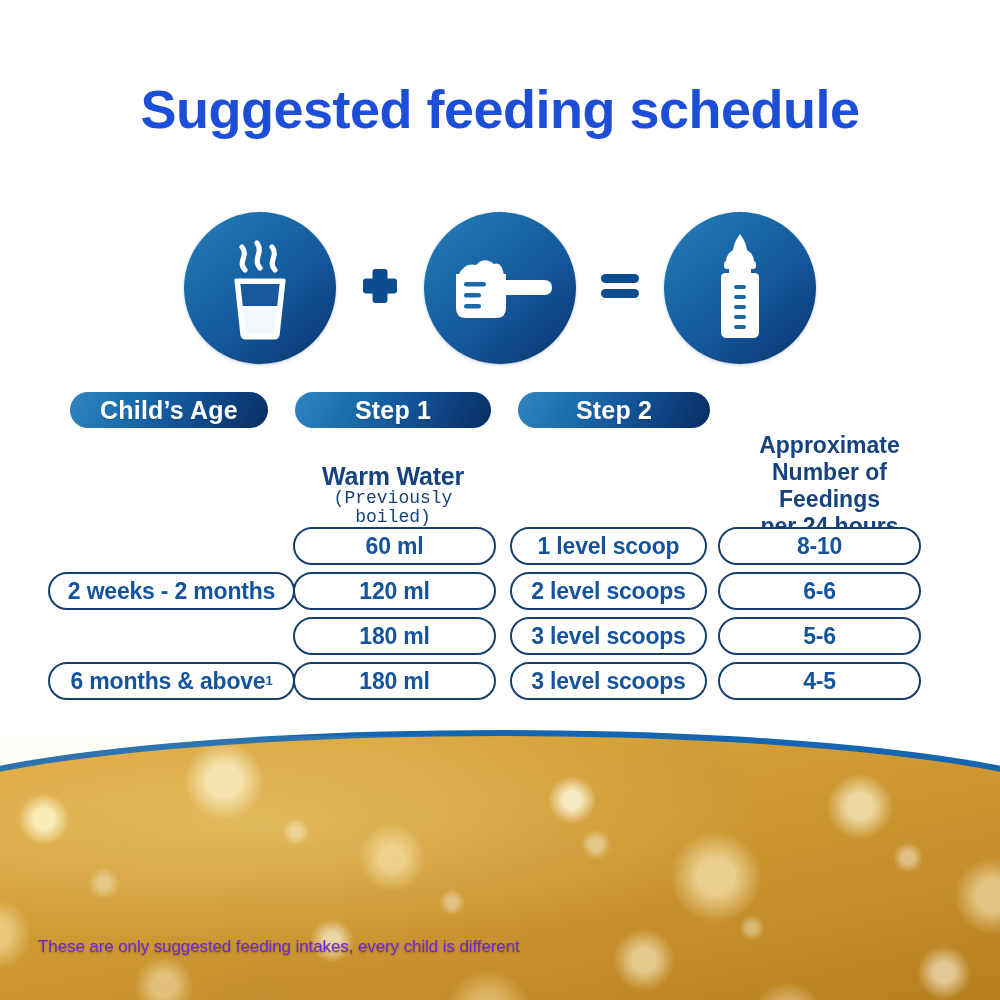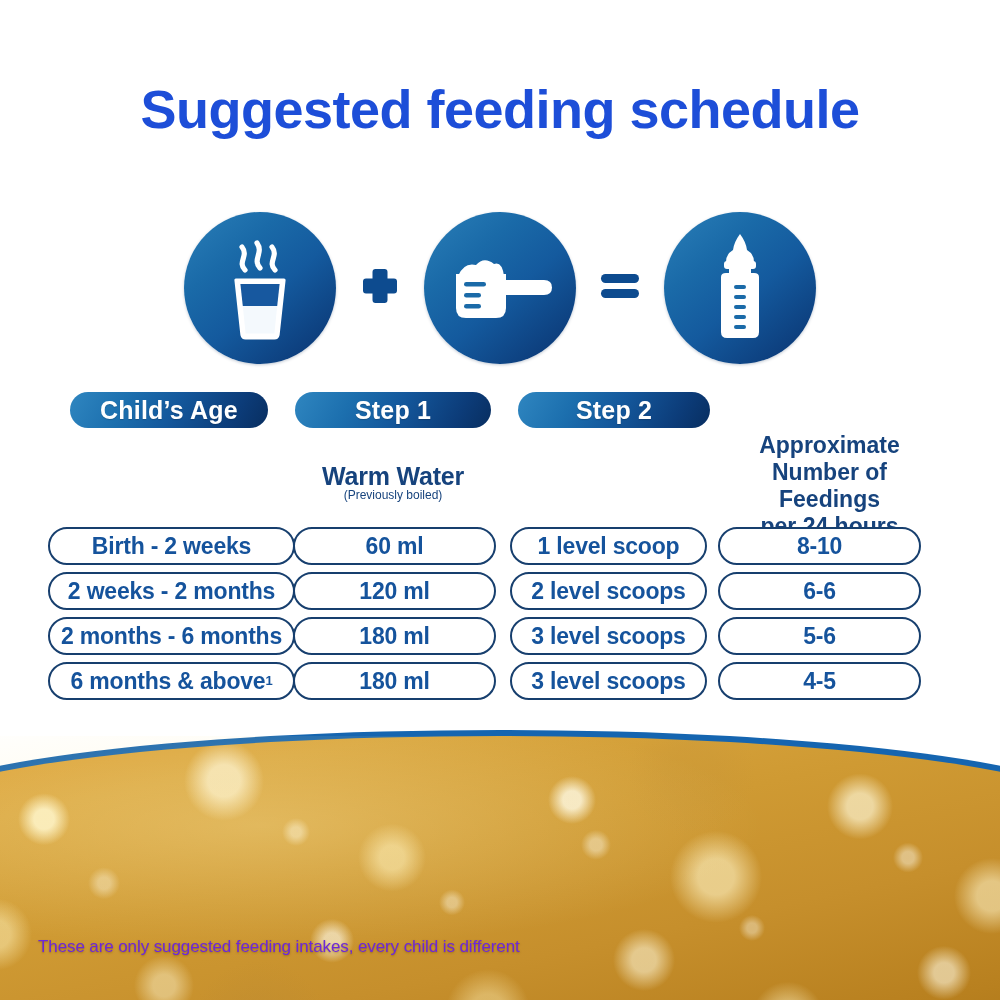--- a/index.html
+++ b/index.html
@@ -105,21 +105,21 @@
   #sub-water {
     position: absolute;
     top: 463px;
     left: 295px;
     width: 196px;
     text-align: center;
     color: #16437d;
     line-height: 1.05;
   }
   #sub-water .big   { font-size: 25px; font-weight: 700; letter-spacing: -0.2px; }
-  #sub-water .small { font-size: 12px; font-weight: 400; }
+  #sub-water .small { font-size: 18px; font-weight: 400; font-family: Liberation Mono, monospace; }
 
   #sub-feedings {
     position: absolute;
     top: 432px;
     left: 722px;
     width: 215px;
     text-align: center;
     color: #16437d;
     font-size: 23px;
     font-weight: 600;
@@ -320,41 +320,35 @@
 
   <div id="sub-feedings">
     <div>Approximate</div>
     <div>Number of Feedings</div>
     <div>per 24 hours</div>
   </div>
 
   <div id="table">
 
     <div class="trow">
-      <div class="cell c0">
-          <span>Birth - 2 weeks</span>
-        </div>
       <div class="cell c1">60 ml</div>
       <div class="cell c2">1 level scoop</div>
       <div class="cell c3">8-10</div>
     </div>
 
     <div class="trow">
       <div class="cell c0">
           <span>2 weeks - 2 months</span>
         </div>
       <div class="cell c1">120 ml</div>
       <div class="cell c2">2 level scoops</div>
       <div class="cell c3">6-6</div>
     </div>
 
     <div class="trow">
-      <div class="cell c0">
-          <span>2 months - 6 months</span>
-        </div>
       <div class="cell c1">180 ml</div>
       <div class="cell c2">3 level scoops</div>
       <div class="cell c3">5-6</div>
     </div>
 
     <div class="trow">
       <div class="cell c0">
         <span>6 months &amp; above</span>
           <sup>1</sup>
       </div>

